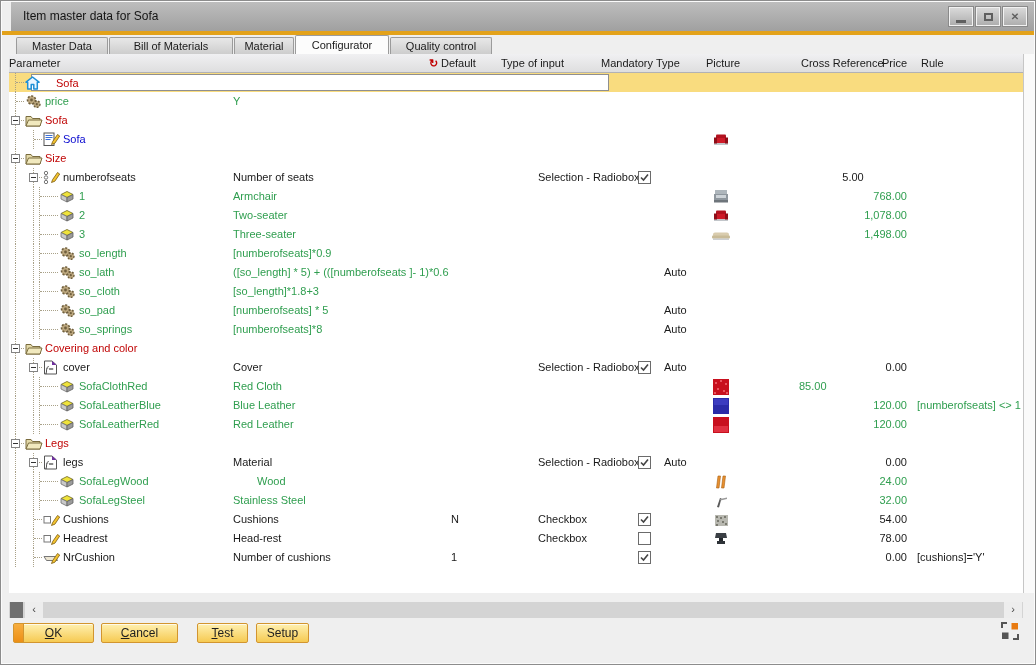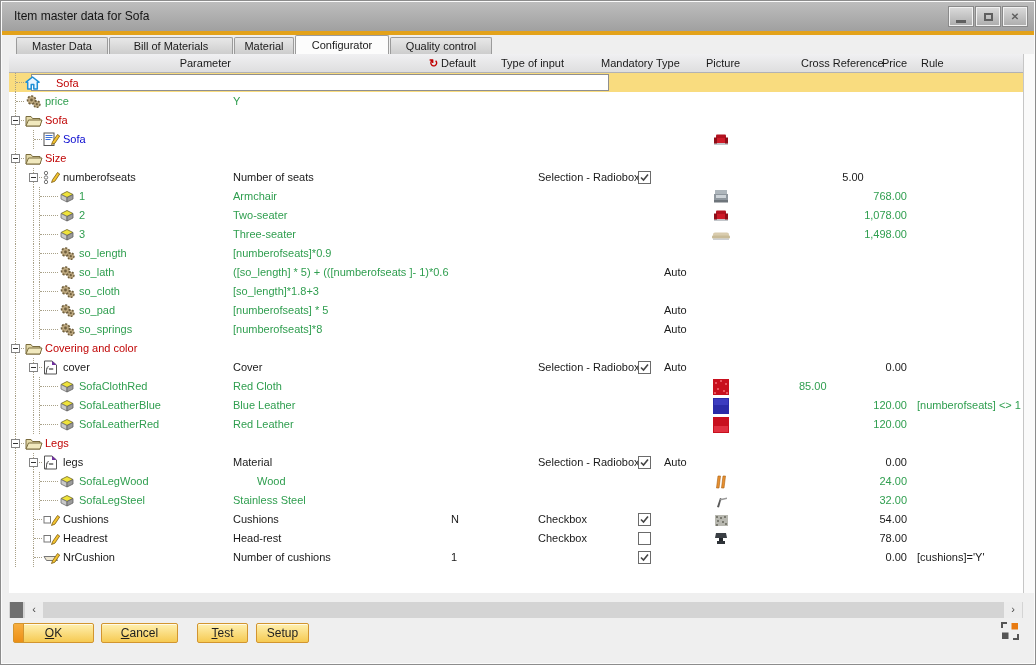--- a/index.html
+++ b/index.html
@@ -2,21 +2,21 @@
 <html><head>
 <meta charset="utf-8">
 <style>
   * { margin:0; padding:0; box-sizing:border-box; }
   html,body { width:1036px; height:665px; font-family:"Liberation Sans", sans-serif; background:#d9d9d9; }
   .window { position:absolute; left:0; top:0; width:1036px; height:665px;
             border:1px solid #8c8c8c; background:#efefef; overflow:hidden;
             box-shadow: inset 0 0 0 1px #fbfbfb; }
 
   
-  .titlebar { position:absolute; left:1px; right:1px; top:1px; height:29px;
+  .titlebar { position:absolute; left:10px; right:1px; top:1px; height:29px;
               background:linear-gradient(#bdbdbd,#a0a0a0); }
   .title { position:absolute; left:12px; top:0; line-height:29px; font-size:12px; color:#141414; }
   .win-controls { position:absolute; right:7px; top:5px; display:flex; gap:3px; }
   .wc { width:24px; height:19px; background:linear-gradient(#d9d9d9,#aeaeae);
         border:1px solid #f2f2f2; box-shadow:0 0 0 1px #8a8a8a; position:relative;
         display:flex; align-items:center; justify-content:center; color:#5f5f5f;
         font-size:10px; font-weight:bold; cursor:default; }
   .wc-min i { display:block; width:10px; height:3px; background:#5f5f5f; margin-top:9px; }
   .wc-max i { display:block; width:9px; height:8px; border:2px solid #5f5f5f; }
 
@@ -92,21 +92,21 @@
 
   <div class="tabbar">
     <span class="tab" style="left:14px;width:92px">Master Data</span>
     <span class="tab" style="left:107px;width:124px">Bill of Materials</span>
     <span class="tab" style="left:232px;width:60px">Material</span>
     <span class="tab active" style="left:293px;width:94px">Configurator</span>
     <span class="tab" style="left:388px;width:102px">Quality control</span>
   </div>
 
   <div class="grid-header">
-    <span class="gh" style="left:0;width:222px;text-align:right">Parameter</span>
+    <span class="gh" style="left:0;width:222px;text-align:left">Parameter</span>
     <span class="gh" style="left:420px;color:#c00000;font-weight:bold">↻</span>
     <span class="gh" style="left:432px">Default</span>
     <span class="gh" style="left:492px">Type of input</span>
     <span class="gh" style="left:592px">Mandatory</span>
     <span class="gh" style="left:647px">Type</span>
     <span class="gh" style="left:697px">Picture</span>
     <span class="gh" style="left:792px">Cross Reference</span>
     <span class="gh" style="left:790px;width:108px;text-align:right">Price</span>
     <span class="gh" style="left:912px">Rule</span>
   </div>

